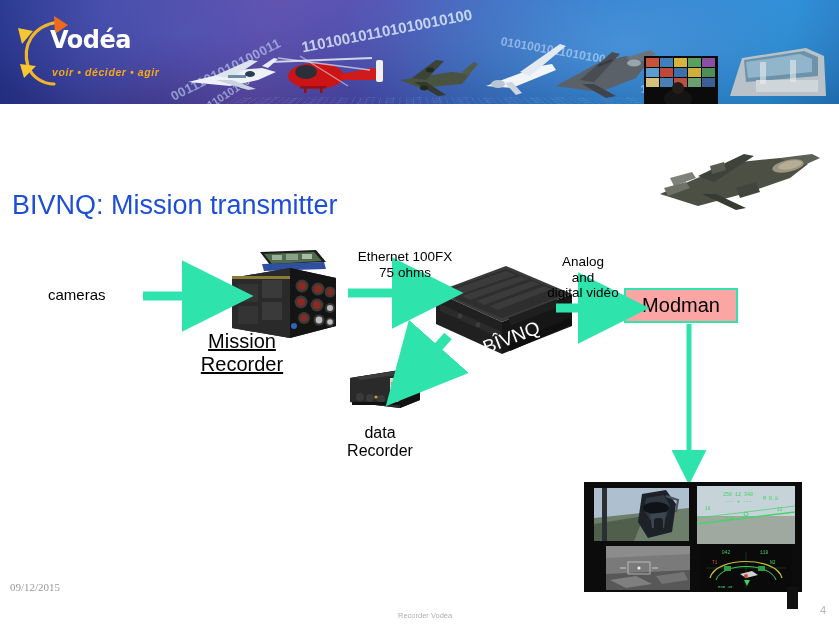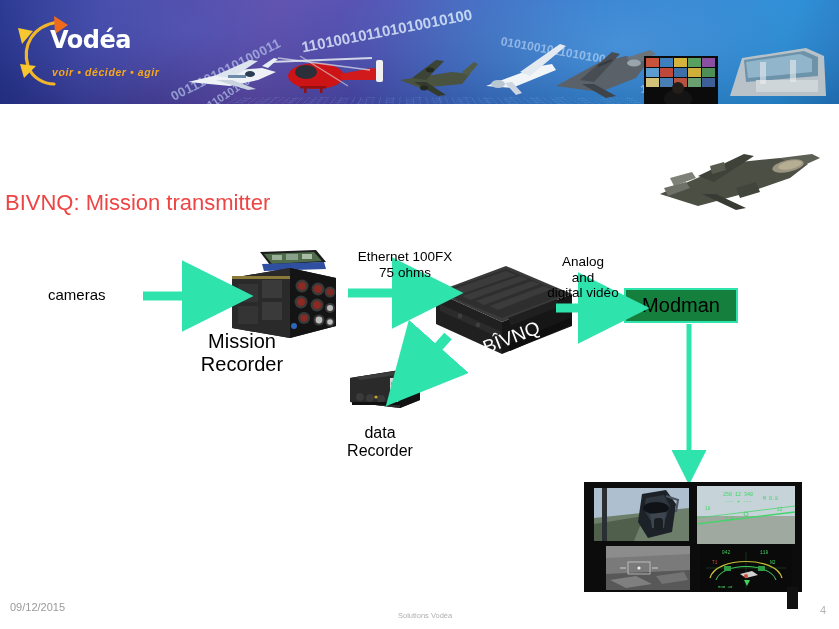--- a/index.html
+++ b/index.html
@@ -95,48 +95,48 @@
     color: #f6a71c;
     letter-spacing: 0.6px;
     white-space: nowrap;
     font-style: italic;
   }
   .logo-arc { position:absolute; left: 6px; top: 4px; }
 
   
   .slide-title {
     position: absolute;
-    left: 5px; top: 190px;
-    font-size: 22px;
-    color: #ef4444;
+    left: 12px; top: 190px;
+    font-size: 27px;
+    color: #1d4ed8;
     font-family: "Liberation Sans", sans-serif;
     white-space: nowrap;
   }
 
   .lbl {
     position: absolute;
     color: #000000;
     font-family: "Liberation Sans", sans-serif;
     white-space: nowrap;
     text-align: center;
     line-height: 1.15;
   }
   .lbl-cameras    { left: 48px;  top: 286px; font-size: 15px; }
-  .lbl-missionrec { left: 182px; top: 330px; font-size: 20px; width: 120px; }
+  .lbl-missionrec { left: 182px; top: 330px; font-size: 20px; width: 120px; text-decoration: underline; }
   .lbl-ethernet   { left: 340px; top: 249px; font-size: 13.5px; width: 130px; }
   .lbl-analog     { left: 528px; top: 254px; font-size: 13.5px; width: 110px; }
   .lbl-datarec    { left: 320px; top: 424px; font-size: 16px; width: 120px; text-align: center; }
 
   
   .modman-box {
     position: absolute;
     left: 624px; top: 288px;
     width: 114px; height: 35px;
     border: 2px solid #2fe3ad;
-    background: #15803d;
+    background: #fca5a5;
     box-sizing: border-box;
   }
   .modman-box span {
     position:absolute; left:0; right:0; top: 4px;
     text-align:center;
     font-size: 20px;
     color: #000000;
     font-family: "Liberation Sans", sans-serif;
   }
 
@@ -161,23 +161,23 @@
     overflow:hidden;
   }
   .vq { position:absolute; overflow:hidden; }
   .vq-tl { left: 10px; top: 6px;  width: 95px; height: 53px; }
   .vq-tr { left: 113px; top: 4px; width: 98px; height: 58px; }
   .vq-bl { left: 22px;  top: 64px; width: 84px; height: 44px; }
   .vq-br { left: 116px; top: 62px; width: 92px; height: 48px; }
 
   
   .footer-date {
-    position:absolute; left: 10px; top: 601px;
+    position:absolute; left: 10px; top: 581px;
     font-size: 11px; color: #9a9a9a;
-    font-family: Liberation Sans, sans-serif;
+    font-family: Liberation Serif, serif;
   }
   .footer-copy {
     position:absolute; left: 398px; top: 611px;
     font-size: 7.5px; color: #b0b0b0;
     font-family: "Liberation Sans", sans-serif;
   }
   .footer-page {
     position:absolute; left: 820px; top: 604px;
     font-size: 11px; color: #b4b4b4;
     font-family: "Liberation Sans", sans-serif;
@@ -491,14 +491,14 @@
     <rect x="58" y="22" width="7" height="5" fill="#2f9b45"></rect>
     <path d="M40 30 L52 27 L58 31 L46 34 Z" fill="#cfcfcf"></path>
     <path d="M44 36 L50 36 L47 42 Z" fill="#3fd45f"></path>
     <circle cx="46" cy="32" r="2" fill="#d14a3a"></circle>
     <text x="18" y="44" fill="#3fd45f" font-size="4" font-family="Liberation Mono, monospace">RNG 40</text>
   </svg>
 </div>
 
 <div class="black-tab"></div>
 <div class="footer-date">09/12/2015</div>
-<div class="footer-copy">Solutions Vodéa</div>
+<div class="footer-copy">Recorder Vodéa</div>
 <div class="footer-page">4</div>
 
 </body></html>

